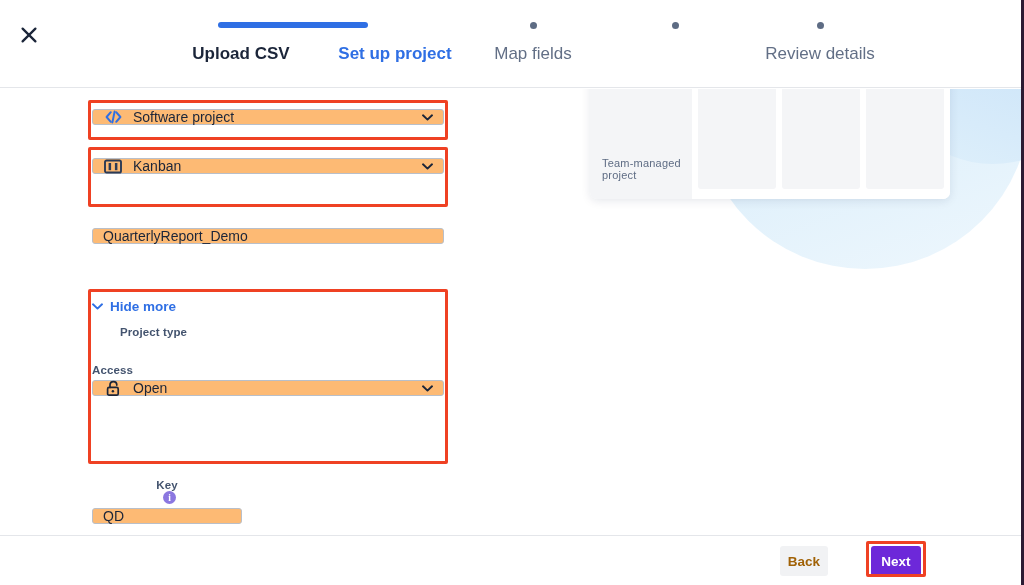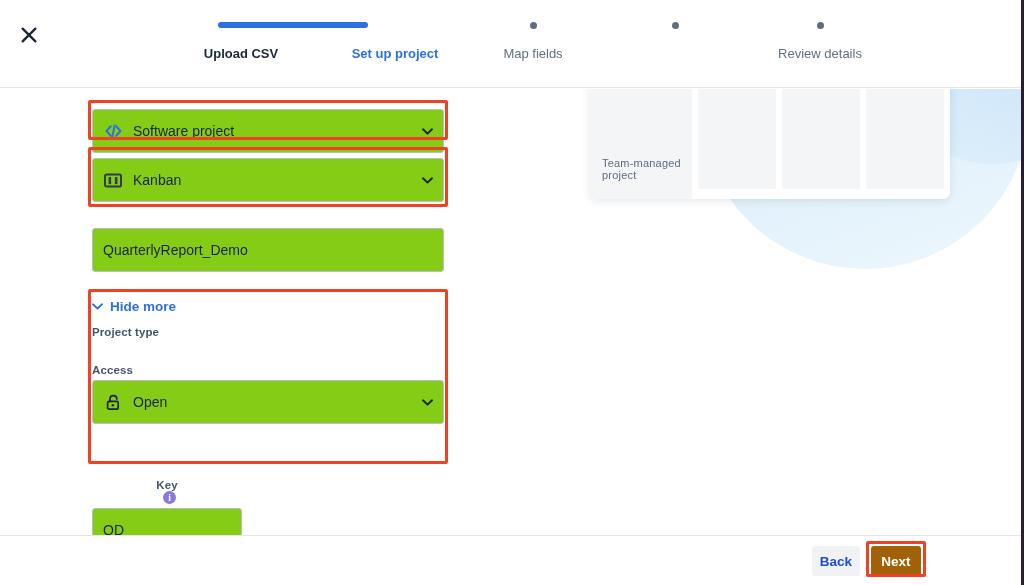--- a/index.html
+++ b/index.html
@@ -48,21 +48,21 @@
   .step-bar {
     width: 150px; height: 6px; border-radius: 4px;
     background: #2f6fe4;
   }
   .step-dot {
     width: 7px; height: 7px; border-radius: 50%;
     background: #5e6c84;
   }
   .step-label {
     margin-top: 14px;
-    font-size: 13px;
+    font-size: 17px;
     line-height: 16px;
     white-space: nowrap;
   }
   .step-label.done  { color: #1b2539; font-weight: bold; }
   .step-label.active{ color: #2f6fe4; font-weight: bold; }
   .step-label.todo  { color: #626f86; font-weight: normal; }
 
   
   #step-upload   { left: 23px;  width: 196px; }
   #step-upload .step-marker { justify-content: flex-end; }
@@ -91,24 +91,24 @@
     width: 352px;
   }
   .field-label {
     font-size: 11.5px;
     font-weight: bold;
     color: #44546f;
     letter-spacing: .1px;
     margin-bottom: 4px;
   }
   .select-box, .text-box {
-    width: 352px; height: 44px;
+    width: 352px; height: 16px;
     border: 1px solid #b9bfc9;
     border-radius: 3px;
-    background: #84cc16;
+    background: #fdba74;
     display: flex; align-items: center;
     padding: 0 10px;
     position: relative;
     cursor: pointer;
   }
   .text-box { cursor: text; }
   .select-val, .text-val {
     font-size: 14px;
     color: #1b2539;
     white-space: nowrap;
@@ -242,26 +242,26 @@
   .btn {
     position: absolute; top: 546px;
     height: 30px;
     border: none; border-radius: 3px;
     font-family: "Liberation Sans", sans-serif;
     font-size: 13.5px; font-weight: bold;
     cursor: pointer;
     display: flex; align-items: center; justify-content: center;
   }
   #btn-back {
-    left: 812px; width: 48px;
-    background: #f1f2f4; color: #1d4ed8;
+    left: 780px; width: 48px;
+    background: #f1f2f4; color: #a16207;
   }
   #btn-next {
     left: 871px; width: 50px;
-    background: #a16207; color: #ffffff;
+    background: #6d28d9; color: #ffffff;
   }
 </style>
 </head>
 <body>
 
 <div id="root">
 
   <div class="header">
 
     <div class="close-btn" title="Close">
@@ -385,21 +385,21 @@
 
         <div class="hide-more">
           <span class="hm-chev">
             <svg width="11" height="7" viewBox="0 0 11 7" aria-hidden="true">
               <path d="M1 1.3 L5.5 5.6 L10 1.3" fill="none" stroke="#2f6fe4" stroke-width="1.9" stroke-linecap="round" stroke-linejoin="round"></path>
             </svg>
           </span>
           <span>Hide more</span>
         </div>
 
-        <div style="margin-bottom:26px;">
+        <div style="margin-bottom:26px;padding-left:28px;">
           <div class="field-label">Project type</div>
         </div>
 
         <div>
           <div class="field-label">Access</div>
           <div class="select-box">
             <span class="select-icon">
               <svg width="15" height="17" viewBox="0 0 15 17" aria-hidden="true">
                 <path d="M4 7.4 V5.1 C4 3.1 5.5 1.6 7.4 1.6 C9.3 1.6 10.8 3.1 10.8 5.1" fill="none" stroke="#1b2539" stroke-width="1.7" stroke-linecap="round"></path>
                 <rect x="1.6" y="7.4" width="10.6" height="7.8" rx="1.5" fill="none" stroke="#1b2539" stroke-width="1.7"></rect>

